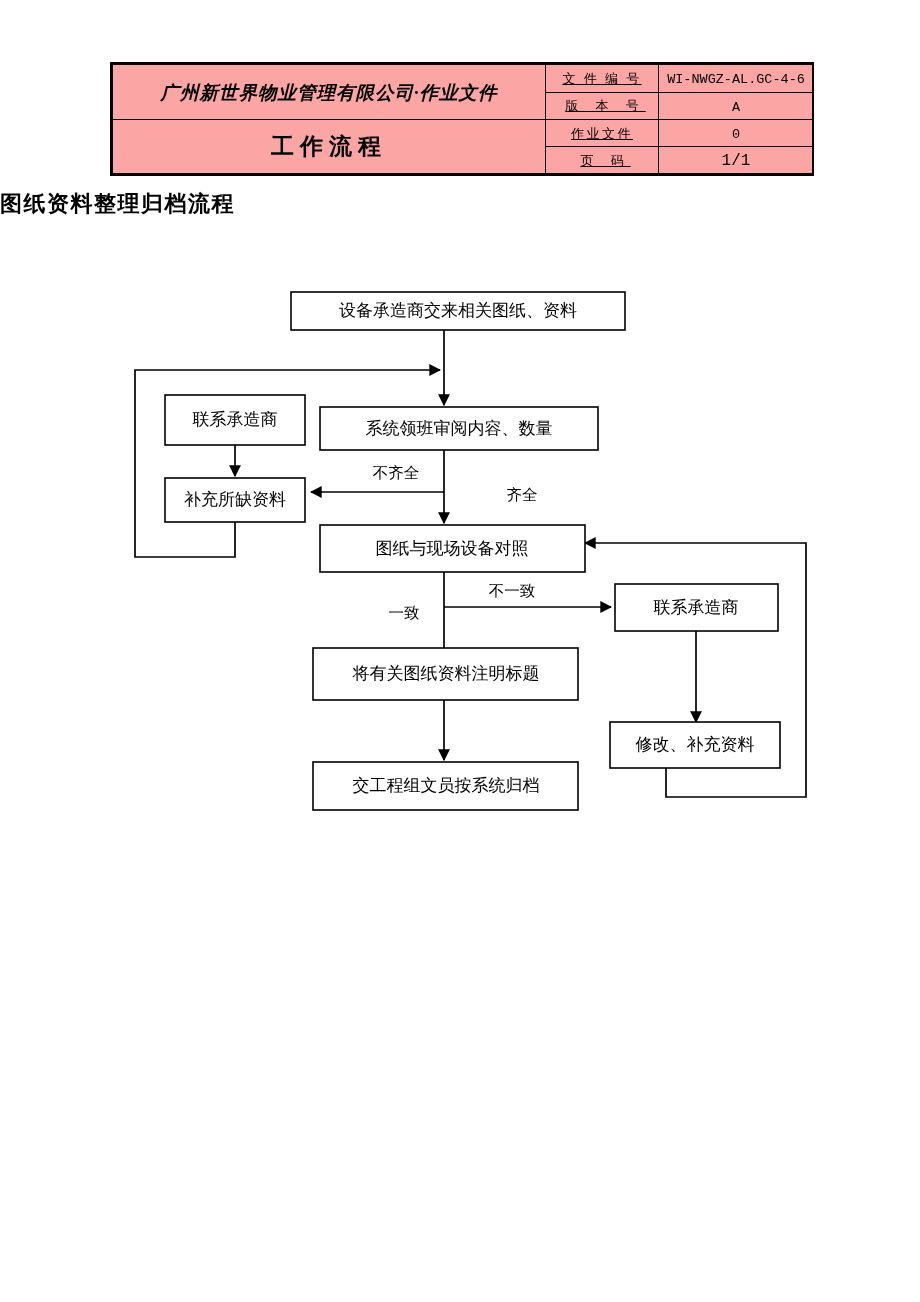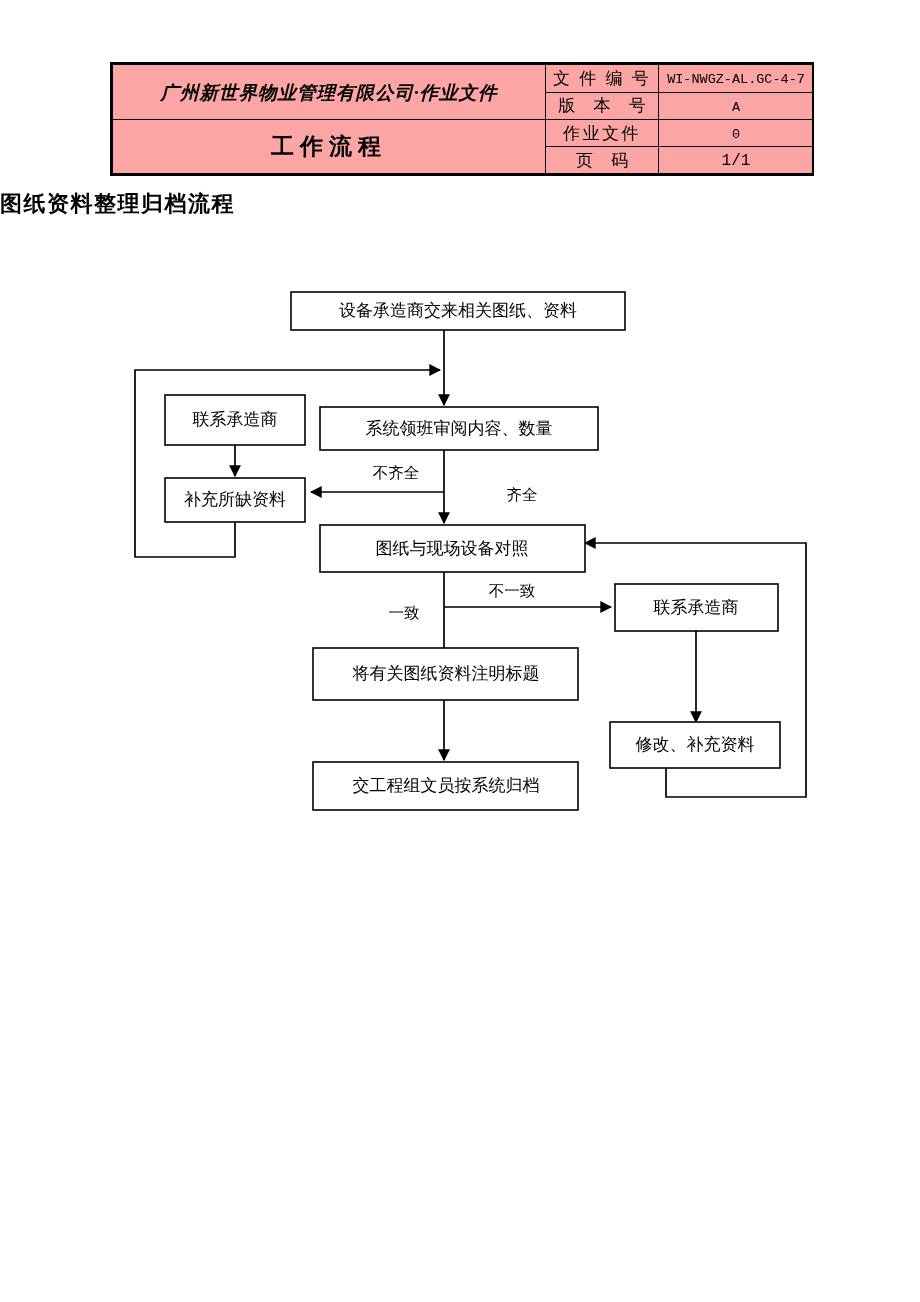--- a/index.html
+++ b/index.html
@@ -26,22 +26,23 @@
     font-family:"Liberation Serif","DejaVu Serif",serif;
     font-weight:bold;font-style:italic;font-size:18.5px;letter-spacing:1px;
     white-space:nowrap;
   }
   .flow-text{
     font-family:Liberation Sans, sans-serif;
     font-weight:bold;font-size:23px;letter-spacing:6px;
   }
   .lbl-text{
     font-family:"Liberation Serif","DejaVu Serif",serif;
-    font-size:17px;font-weight:normal;letter-spacing:2.5px;
+    font-size:13px;font-weight:normal;letter-spacing:2.5px;
     white-space:nowrap;
+    text-decoration:underline;
   }
   .lbl-text.spread{letter-spacing:7px;padding-left:7px;text-align:right;}
   .val-text{
     font-family:"Liberation Mono","DejaVu Sans Mono",monospace;
     font-size:13.5px;letter-spacing:0px;white-space:nowrap;
   }
   .val-text.small{font-size:16px;}
 
   
   .doc-title{
@@ -81,21 +82,21 @@
     <table>
       <tbody>
           <tr>
         <td class="c-company" rowspan="2">
           <span class="company-text">广州新世界物业管理有限公司·作业文件</span>
         </td>
         <td class="c-lbl">
           <span class="lbl-text">文 件 编 号</span>
         </td>
         <td class="c-val">
-          <span class="val-text">WI-NWGZ-AL.GC-4-7</span>
+          <span class="val-text">WI-NWGZ-AL.GC-4-6</span>
         </td>
       </tr>
       <tr>
         <td class="c-lbl">
           <span class="lbl-text spread">版 本 号</span>
         </td>
         <td class="c-val">
           <span class="val-text">A</span>
         </td>
       </tr>

